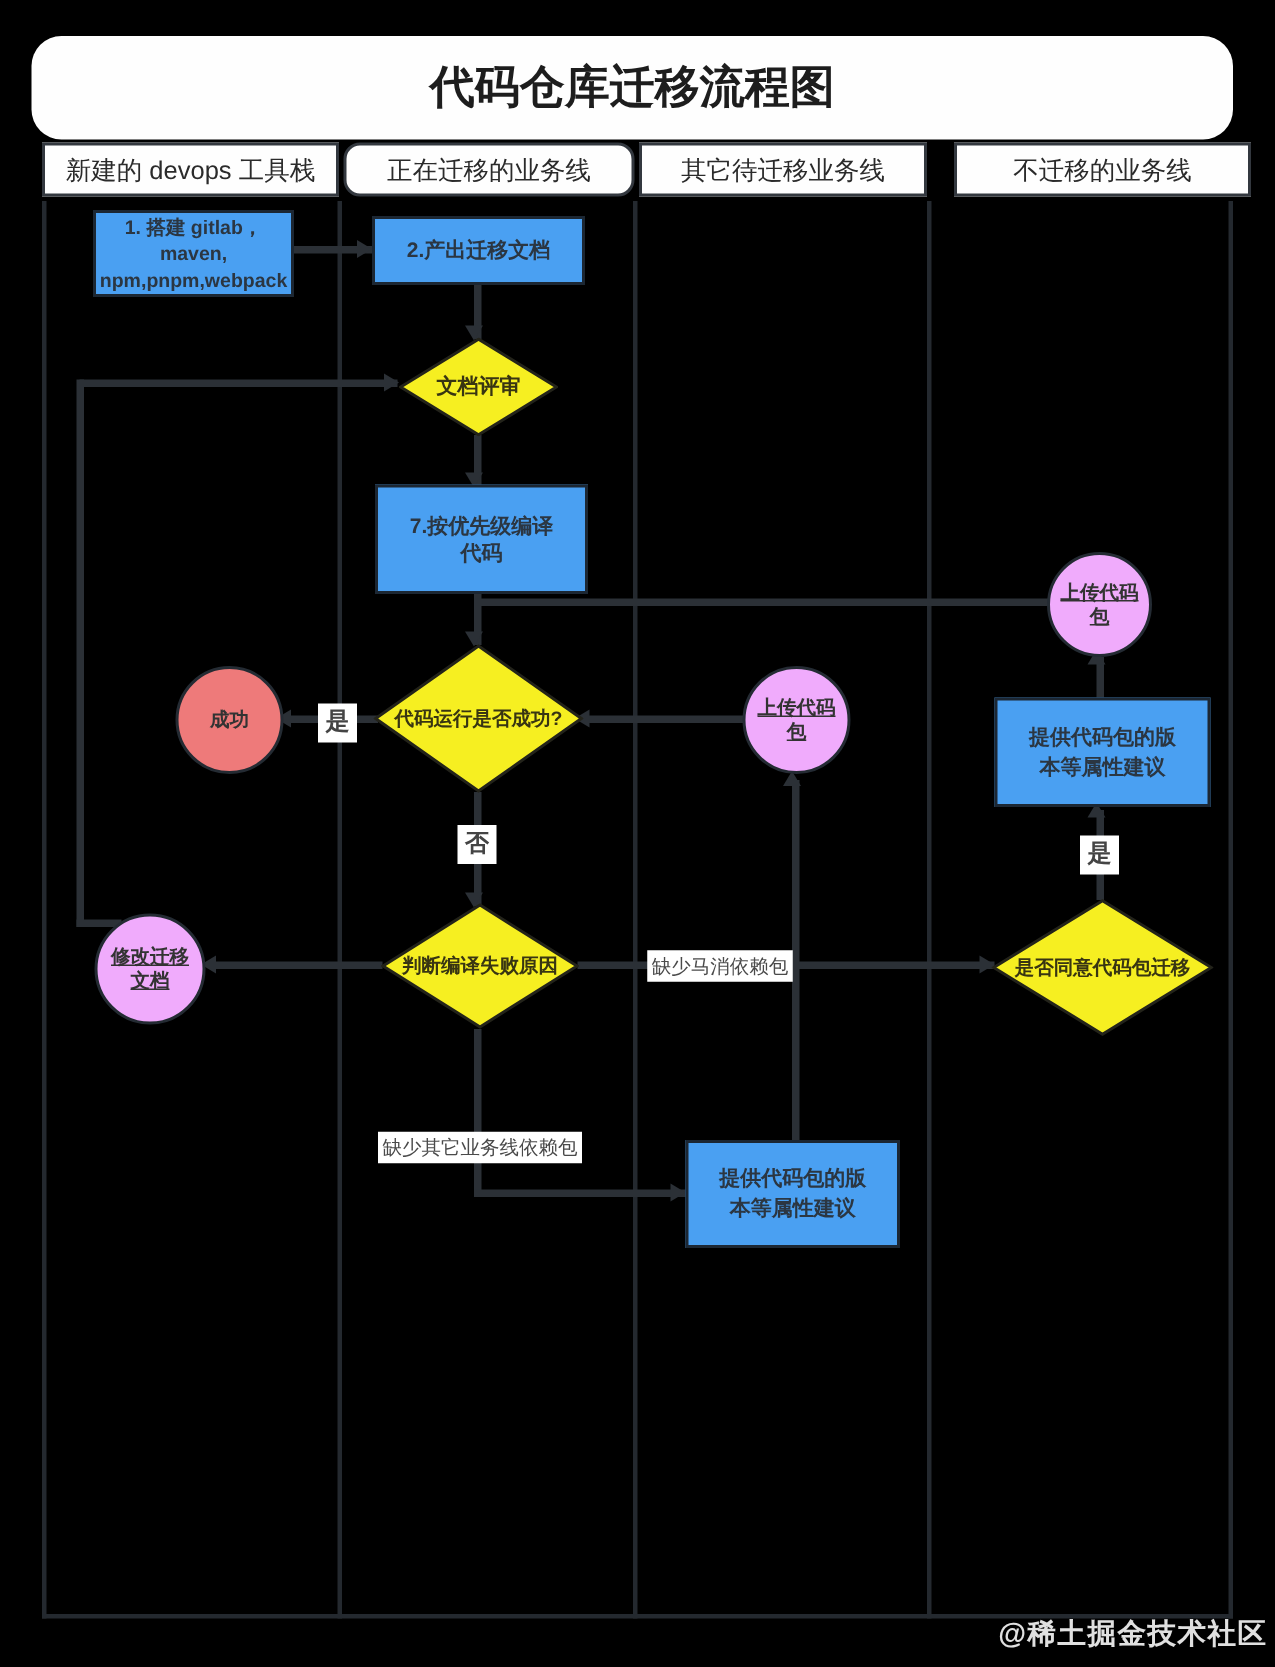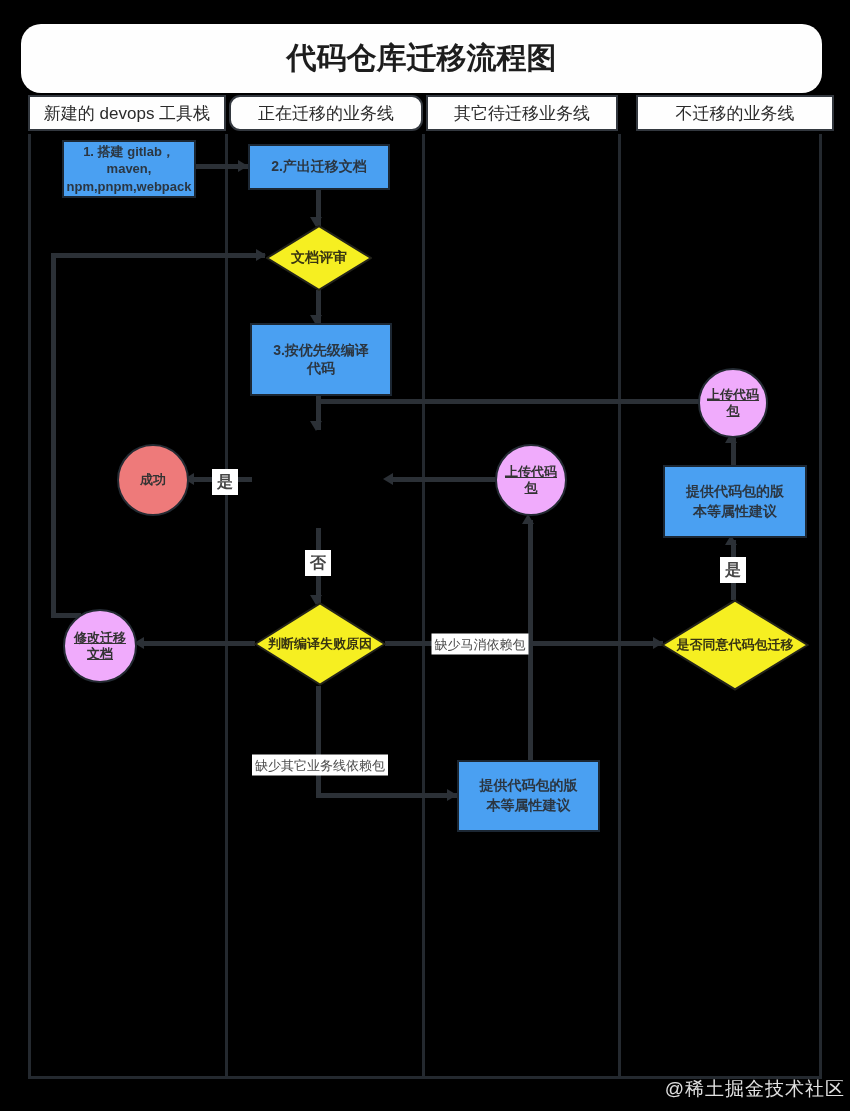--- a/index.html
+++ b/index.html
@@ -38,21 +38,21 @@
   .diamond svg{position:absolute;left:0;top:0;width:100%;height:100%;}
   .diamond .dlabel{position:relative;z-index:1;font-weight:bold;color:#383512;text-align:center;
     font-size:13px;white-space:nowrap;}
 
   
   .chip{position:absolute;z-index:4;background:#fff;color:#3a3a3a;line-height:1;
     transform:translate(-50%,-50%);white-space:nowrap;}
   .chip.big{font-size:16px;padding:5px 5px;font-weight:bold;color:#444;}
   .chip.long{font-size:13px;padding:4px 3px;color:#4a4a4a;}
 
-  .watermark{position:absolute;right:5px;bottom:9px;z-index:5;font-size:19px;font-weight:normal;
+  .watermark{position:absolute;right:5px;bottom:9px;z-index:5;font-size:19px;font-weight:bold;
     color:rgba(255,255,255,0.88);letter-spacing:1px;}
 </style>
 </head>
 <body>
 
 <div id="canvas">
 
   <div class="title-band">代码仓库迁移流程图</div>
   <div class="lane-header" style="left:28px;width:198px;">新建的 devops 工具栈</div>
   <div class="lane-header" style="left:229px;width:194px;border-radius:11px;">正在迁移的业务线</div>
@@ -115,21 +115,27 @@
   <div class="node circle red" style="left:117px;top:444px;width:72px;height:72px;">成功</div>
   <div class="node circle purple" style="left:63px;top:609px;width:74px;height:74px;">修改迁移文档</div>
 
   <div class="node process" style="left:248px;top:144px;width:142px;height:46px;font-size:14px;">2.产出迁移文档</div>
   <div class="node diamond" style="left:266px;top:225px;width:106px;height:66px;">
     <svg viewBox="0 0 100 60" preserveAspectRatio="none">
       <polygon points="50,1 99,30 50,59 1,30" fill="#f6ef21" stroke="#23231a" stroke-width="2" vector-effect="non-scaling-stroke"></polygon>
     </svg>
     <div class="dlabel" style="font-size:14px;">文档评审</div>
   </div>
-  <div class="node process" style="left:250px;top:323px;width:142px;height:73px;font-size:14px;">3.按优先级编译代码</div>
+  <div class="node process" style="left:250px;top:323px;width:142px;height:73px;font-size:14px;">7.按优先级编译代码</div>
+  <div class="node diamond" style="left:249px;top:429px;width:140px;height:100px;">
+    <svg viewBox="0 0 100 60" preserveAspectRatio="none">
+      <polygon points="50,1 99,30 50,59 1,30" fill="#f6ef21" stroke="#23231a" stroke-width="2" vector-effect="non-scaling-stroke"></polygon>
+    </svg>
+    <div class="dlabel">代码运行是否成功?</div>
+  </div>
   <div class="node diamond" style="left:254px;top:602px;width:132px;height:84px;">
     <svg viewBox="0 0 100 60" preserveAspectRatio="none">
       <polygon points="50,1 99,30 50,59 1,30" fill="#f6ef21" stroke="#23231a" stroke-width="2" vector-effect="non-scaling-stroke"></polygon>
     </svg>
     <div class="dlabel">判断编译失败原因</div>
   </div>
 
   <div class="node circle purple" style="left:495px;top:444px;width:72px;height:72px;">上传代码包</div>
   <div class="node process" style="left:457px;top:760px;width:143px;height:72px;font-size:14px;line-height:1.4;">提供代码包的版本等属性建议</div>
 

